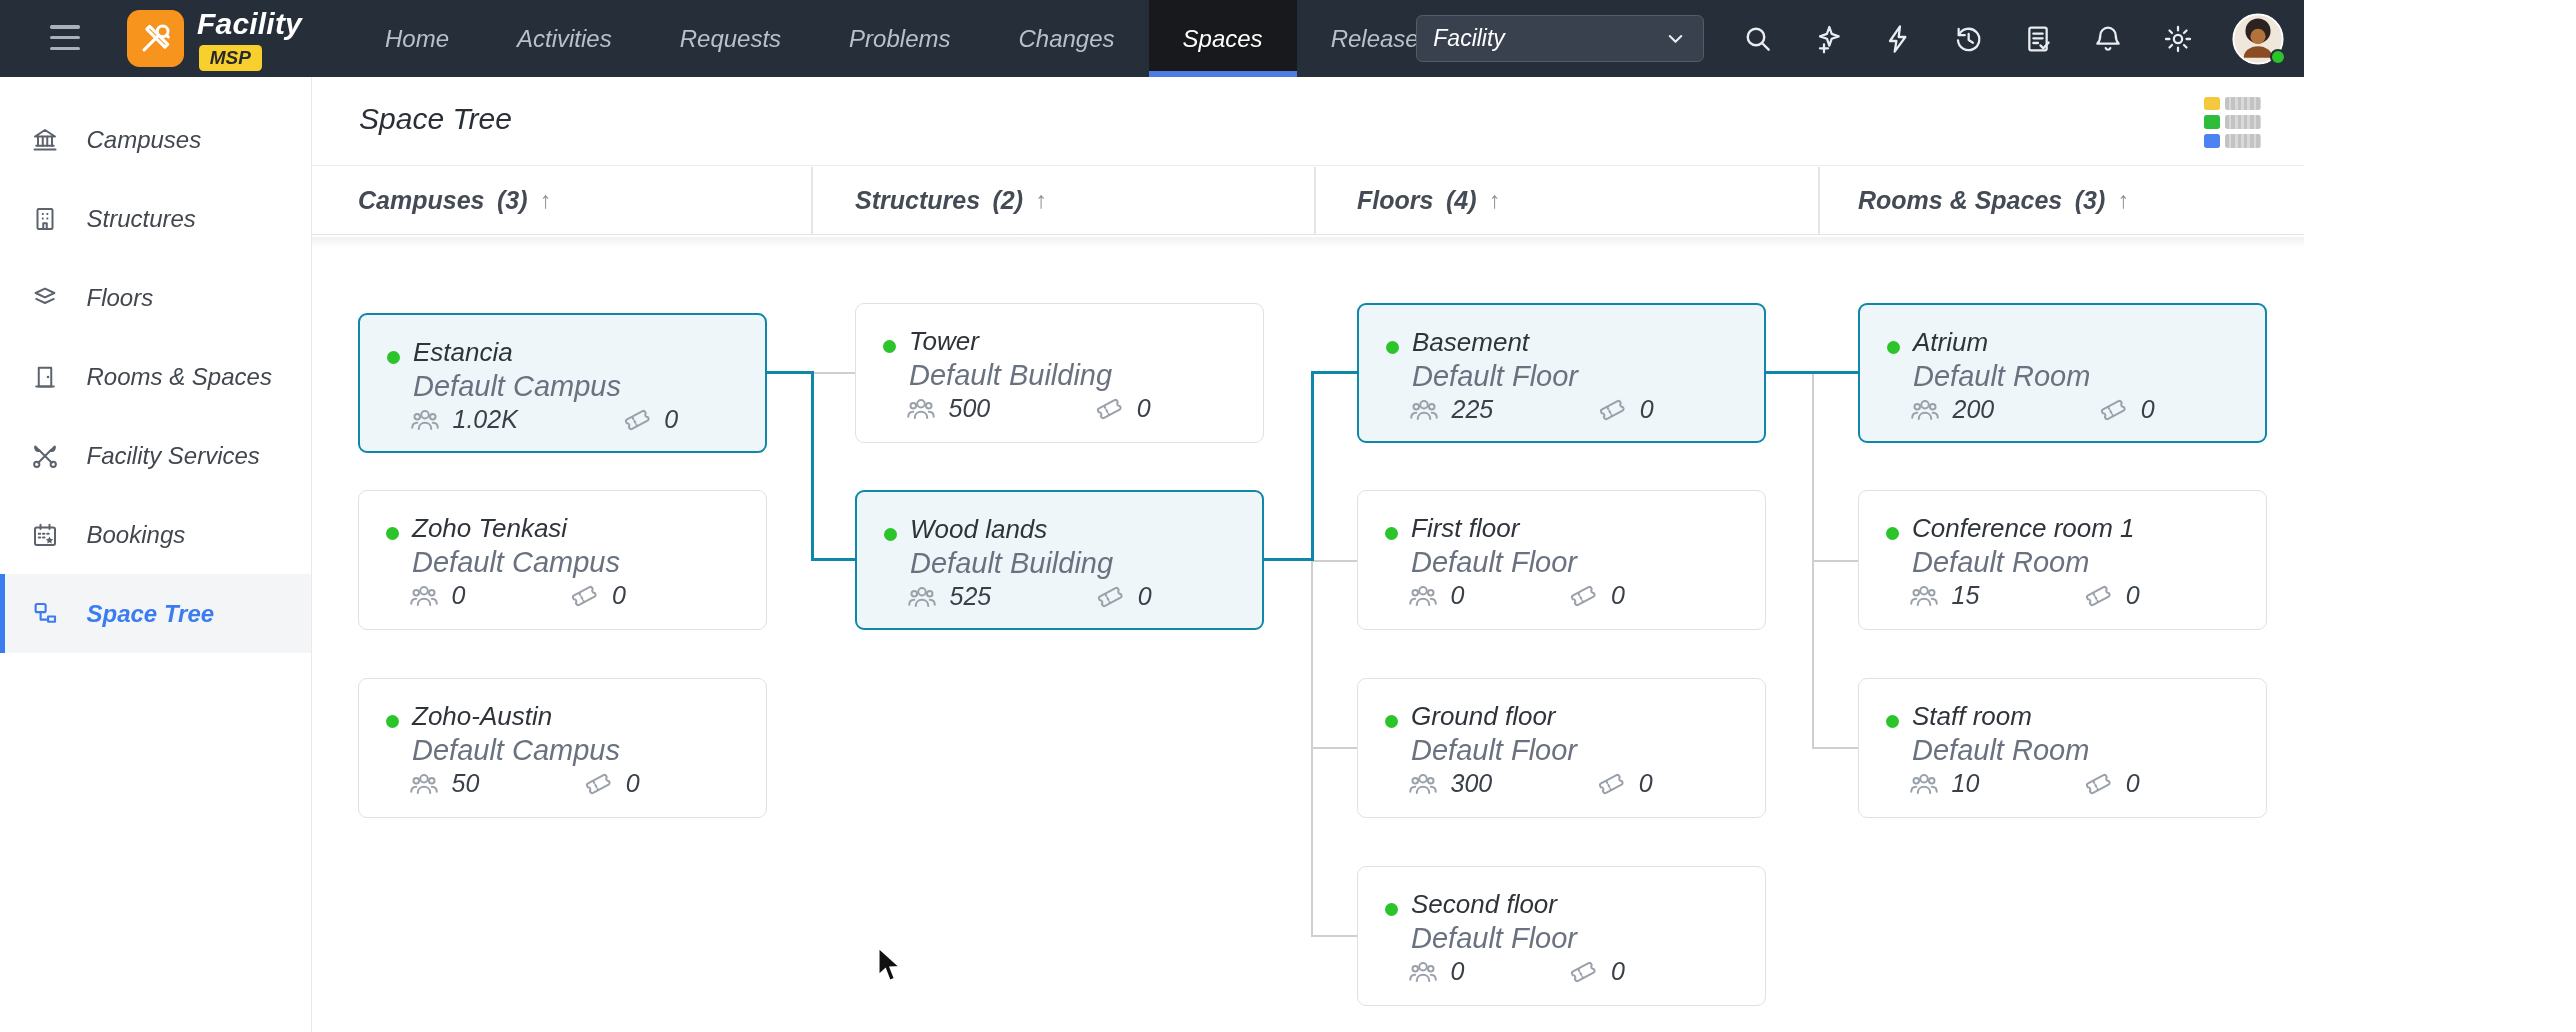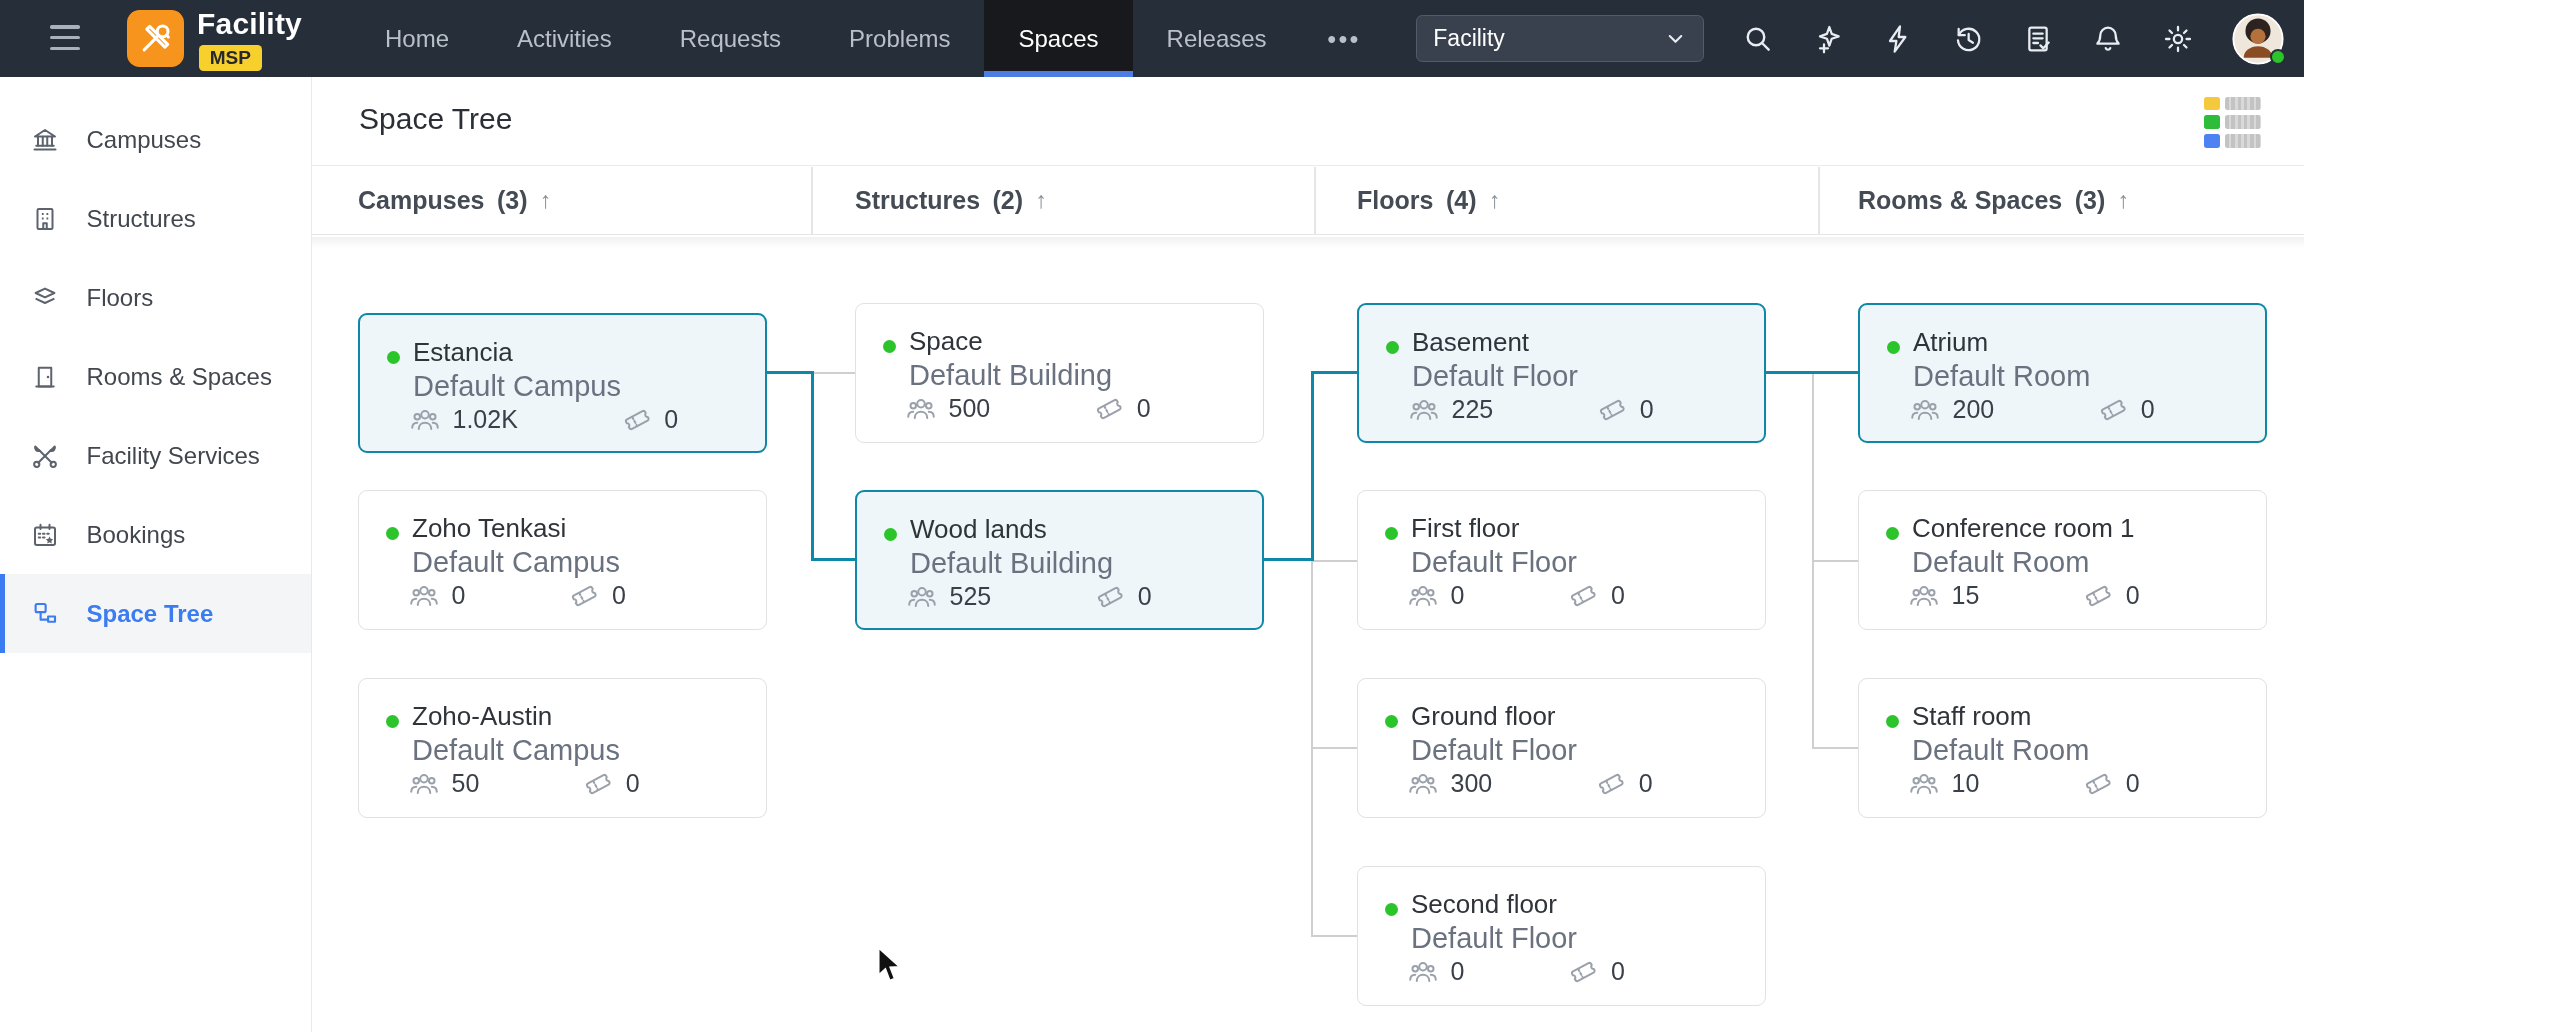--- a/index.html
+++ b/index.html
@@ -1,18 +1,18 @@
 <!DOCTYPE html>
 <html style="font-size:14.3px"><head>
 <meta charset="utf-8">
 <style>
   * { margin:0; padding:0; box-sizing:border-box; }
   html,body { width:2576px; height:1033px; overflow:hidden; background:#fff;
               font-family:"Liberation Sans", sans-serif; }
-  #app { position:relative; width:2304px; height:1033px; }
+  #app { position:relative; width:2304px; height:1033px;font-style:italic; }
 
   
   .topbar { position:absolute; left:0; top:0; width:100%; height:77px; background:#262e39; z-index:30; }
   .hamburger { position:absolute; left:50px; top:25px; width:30px; height:27px; cursor:pointer; }
   .hamburger i { display:block; width:30px; height:3.6px; background:#aab1bb; border-radius:1.8px; margin-bottom:7.2px; }
   .logo-box { position:absolute; left:127px; top:9.8px; width:57px; height:57px; border-radius:12.5px;
               background:#f6941e; display:flex; align-items:center; justify-content:center; }
   .product { position:absolute; left:197px; top:7.2px; color:#fff; font-size:30px; font-weight:600; letter-spacing:0.2px; }
   .badge { position:absolute; left:199px; top:45px; background:#f7d02e; color:#27292c; font-size:19px;
            font-weight:700; padding:1.8px 10.7px 2.7px; border-radius:4.5px; }
@@ -122,20 +122,21 @@
       </svg>
     </div>
     <div class="product">Facility</div>
     <div class="badge">MSP</div>
 
     <div class="nav">
       <div class="nav-item">Home</div>
       <div class="nav-item">Activities</div>
       <div class="nav-item">Requests</div>
       <div class="nav-item">Problems</div>
+      <div class="nav-item">Changes</div>
       <div class="nav-item active">Spaces</div>
       <div class="nav-item">Releases</div>
       <div class="nav-item more">•••</div>
     </div>
 
     <div class="right-controls">
       <div class="portal-select">
         <span class="sel-text">Facility</span>
         <svg width="23" height="23" viewBox="0 0 24 24" fill="none" stroke="#e9ecf1" stroke-width="2.2" stroke-linecap="round" stroke-linejoin="round">
             <path d="M6 9.5 l6 6 6-6"></path>
@@ -356,21 +357,21 @@
           <span class="stat-gap"></span>
           <svg class="stat-icon" viewBox="0 0 24 20">
               <use href="#i-ticket"></use>
             </svg>
           <span class="stat-val">0</span>
         </div>
       </div>
 
       <div class="card" style="left:543px;top:66px">
         <span class="dot"></span>
-        <div class="card-title">Space</div>
+        <div class="card-title">Tower</div>
         <div class="card-sub">Default Building</div>
         <div class="card-stats">
           <svg class="stat-icon" viewBox="0 0 24 20">
               <use href="#i-people"></use>
             </svg>
           <span class="stat-val">500</span>
           <span class="stat-gap"></span>
           <svg class="stat-icon" viewBox="0 0 24 20">
               <use href="#i-ticket"></use>
             </svg>

